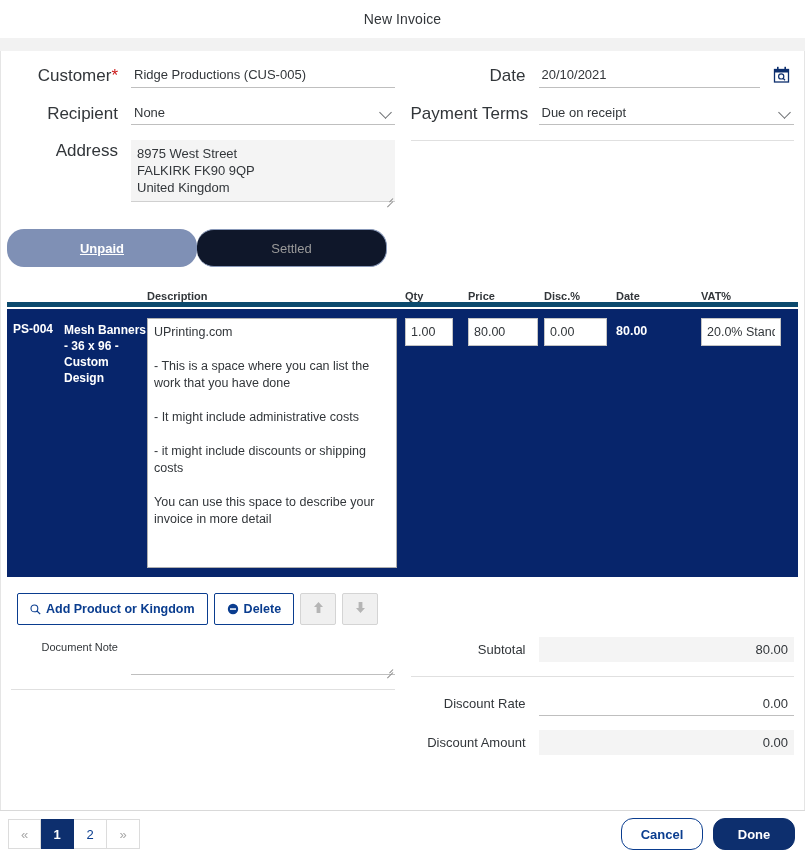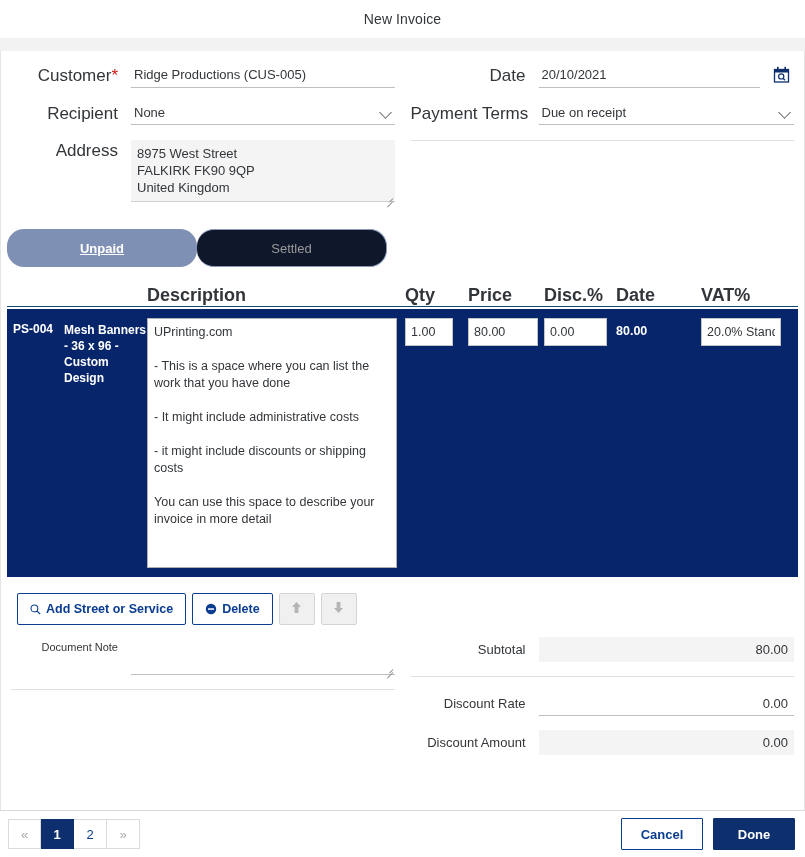--- a/index.html
+++ b/index.html
@@ -165,22 +165,22 @@
     border: 1px solid #8898b8;
     border-left: none;
   }
 
   
   .table-head {
     display: flex;
     align-items: flex-end;
     height: 26px;
     margin: 14px 6px 0 6px;
-    border-bottom: 1px solid #0c4a6e;
-    font-size: 18px;
+    border-bottom: 5px solid #0c4a6e;
+    font-size: 11px;
     font-weight: bold;
     color: #32363a;
   }
   .c-code  { width: 57px; flex: 0 0 auto; }
   .c-name  { width: 83px; flex: 0 0 auto; }
   .c-desc  { width: 258px; flex: 0 0 auto; }
   .c-qty   { width: 63px; flex: 0 0 auto; }
   .c-price { width: 76px; flex: 0 0 auto; }
   .c-disc  { width: 72px; flex: 0 0 auto; }
   .c-total { width: 85px; flex: 0 0 auto; }
@@ -327,21 +327,21 @@
   .pg.arrow-pg { color: #a8a8a8; }
   .pg.current {
     background: #0d2f6e; color: #ffffff; font-weight: bold;
     border-color: #0d2f6e;
   }
   .footer-spacer { flex: 1 1 auto; }
   .fbtn {
     height: 32px; min-width: 82px;
     display: inline-flex; align-items: center; justify-content: center;
     font-size: 13px; font-weight: bold;
-    cursor: pointer; border-radius: 1px;
+    cursor: pointer; border-radius: 12px;
     padding: 0 1px;
   }
   .fbtn.cancel {
     background: #ffffff; border: 1px solid #0a3d8f; color: #0a3d8f;
     margin-right: 10px;
   }
   .fbtn.done {
     background: #0d2f6e; border: 1px solid #0d2f6e; color: #ffffff;
   }
 </style>
@@ -469,21 +469,21 @@
     </div>
 
     <div class="row-actions">
       <div class="btn">
         <span class="icon-mag">
           <svg width="11" height="11" viewBox="0 0 11 11">
             <circle cx="4.4" cy="4.4" r="3.4" fill="none" stroke="#0a3d8f" stroke-width="1.1"></circle>
             <line x1="7" y1="7" x2="10.2" y2="10.2" stroke="#0a3d8f" stroke-width="1.2"></line>
           </svg>
         </span>
-        <span>Add Street or Service</span>
+        <span>Add Product or Kingdom</span>
       </div>
       <div class="btn">
         <span class="icon-minus">
           <svg width="12" height="12" viewBox="0 0 12 12">
             <circle cx="6" cy="6" r="5.2" fill="#0a3d8f"></circle>
             <rect x="3" y="5.3" width="6" height="1.5" fill="#ffffff"></rect>
           </svg>
         </span>
         <span>Delete</span>
       </div>

